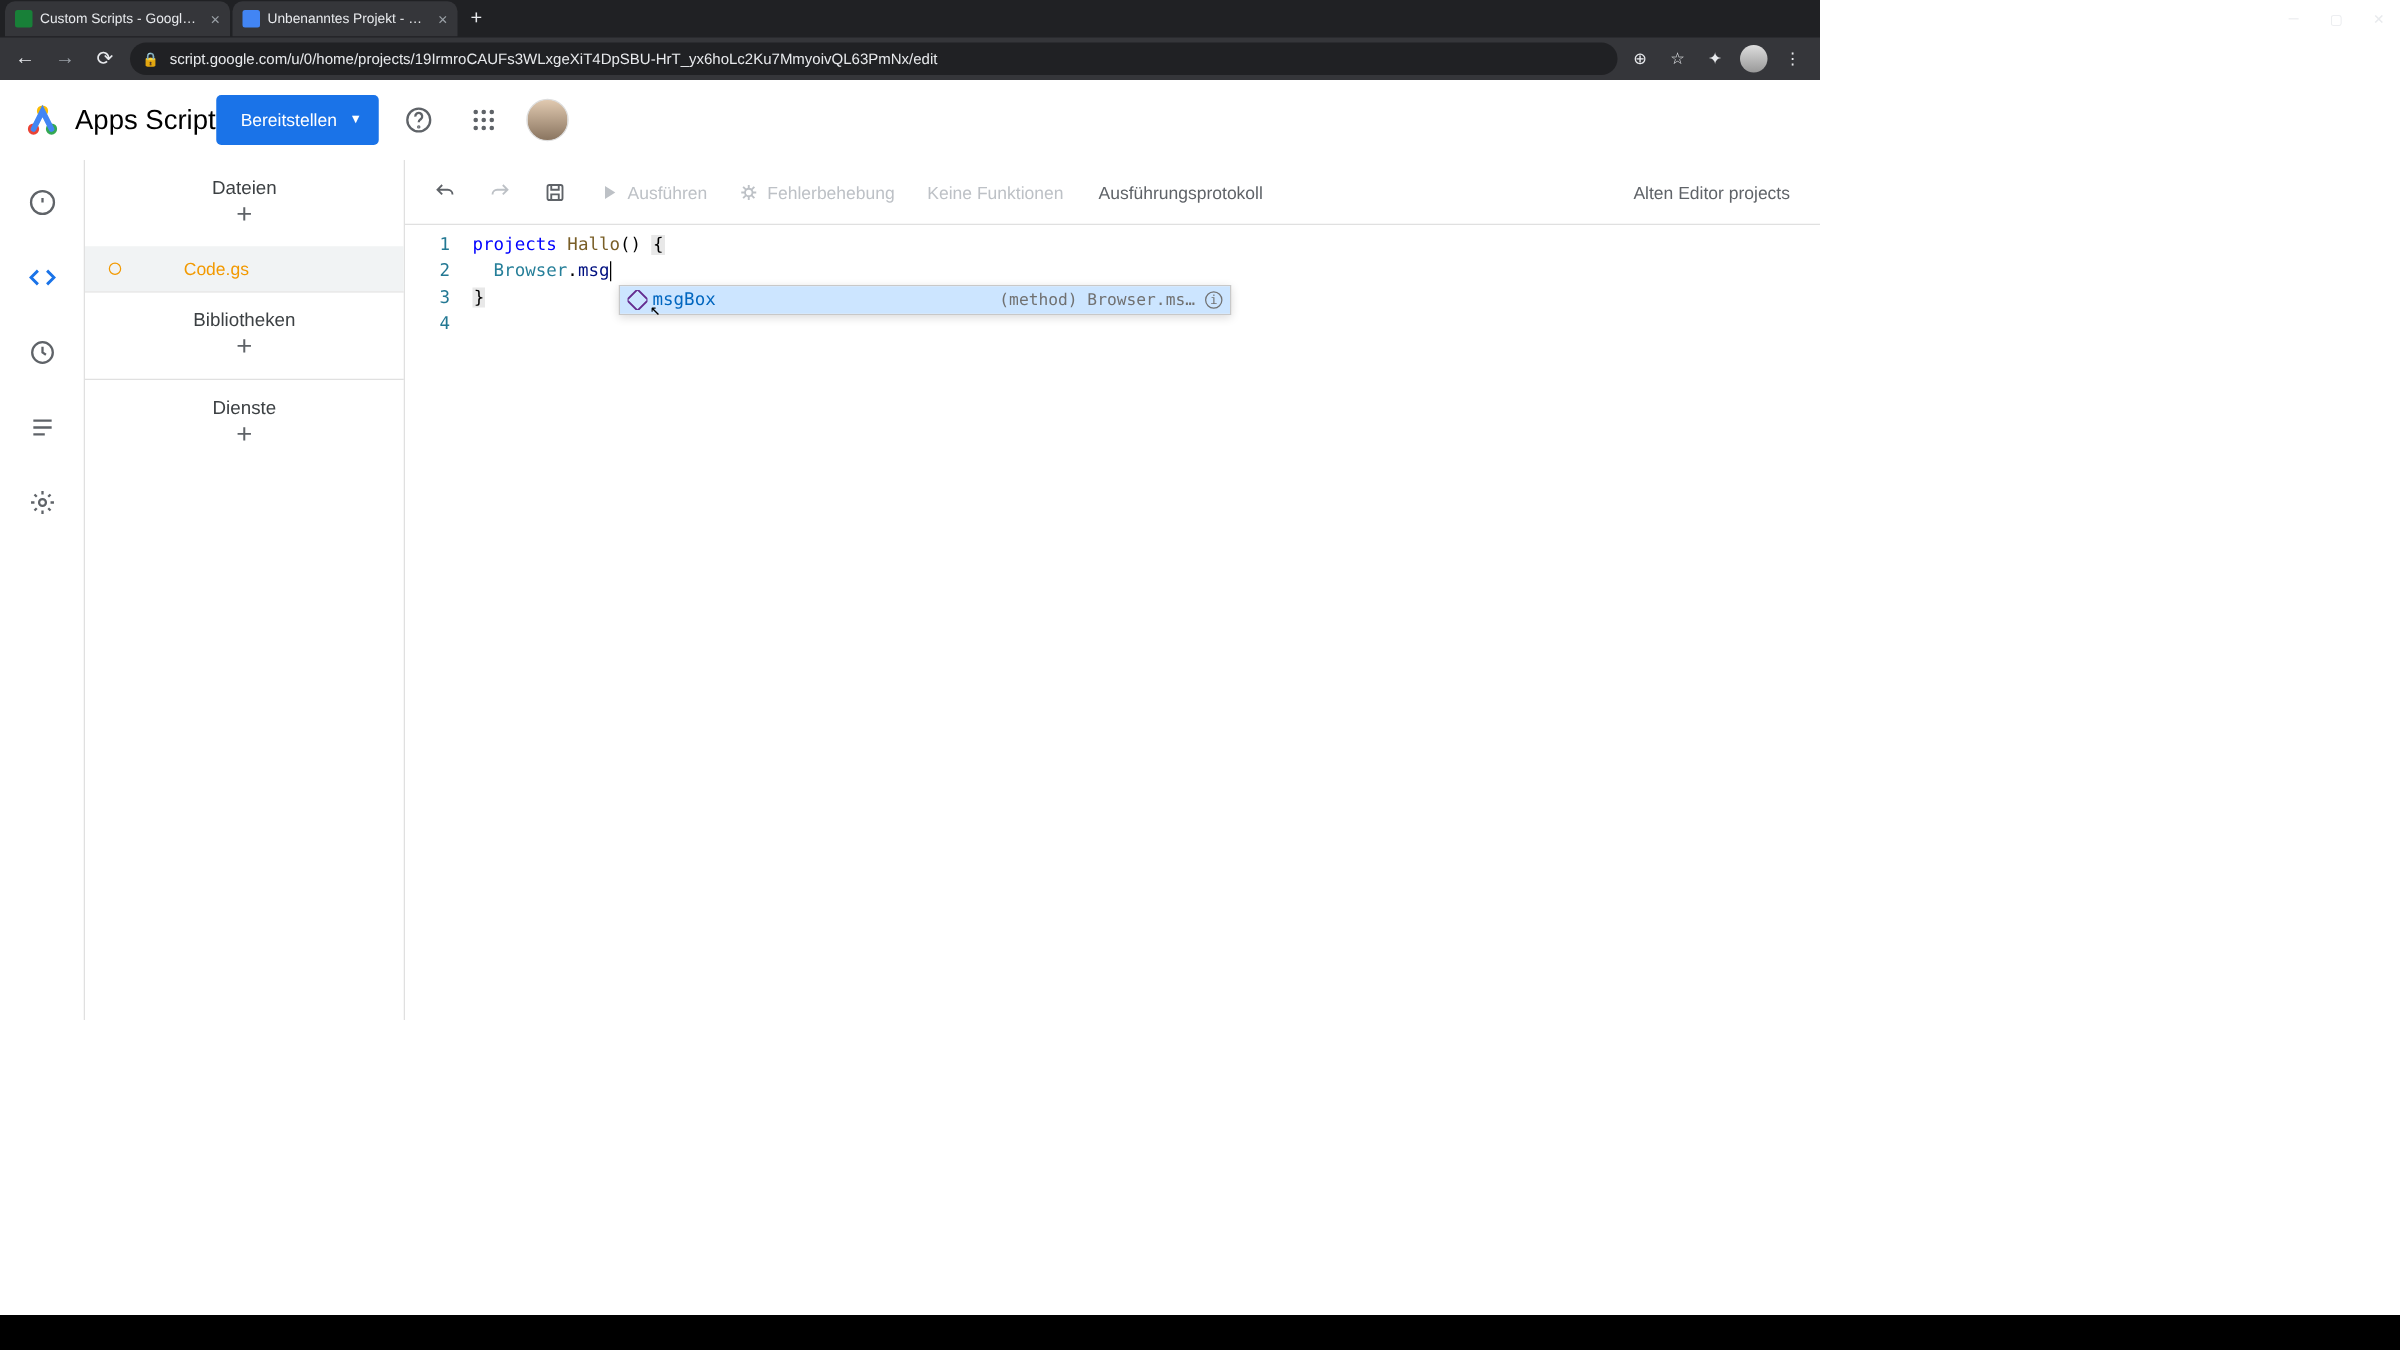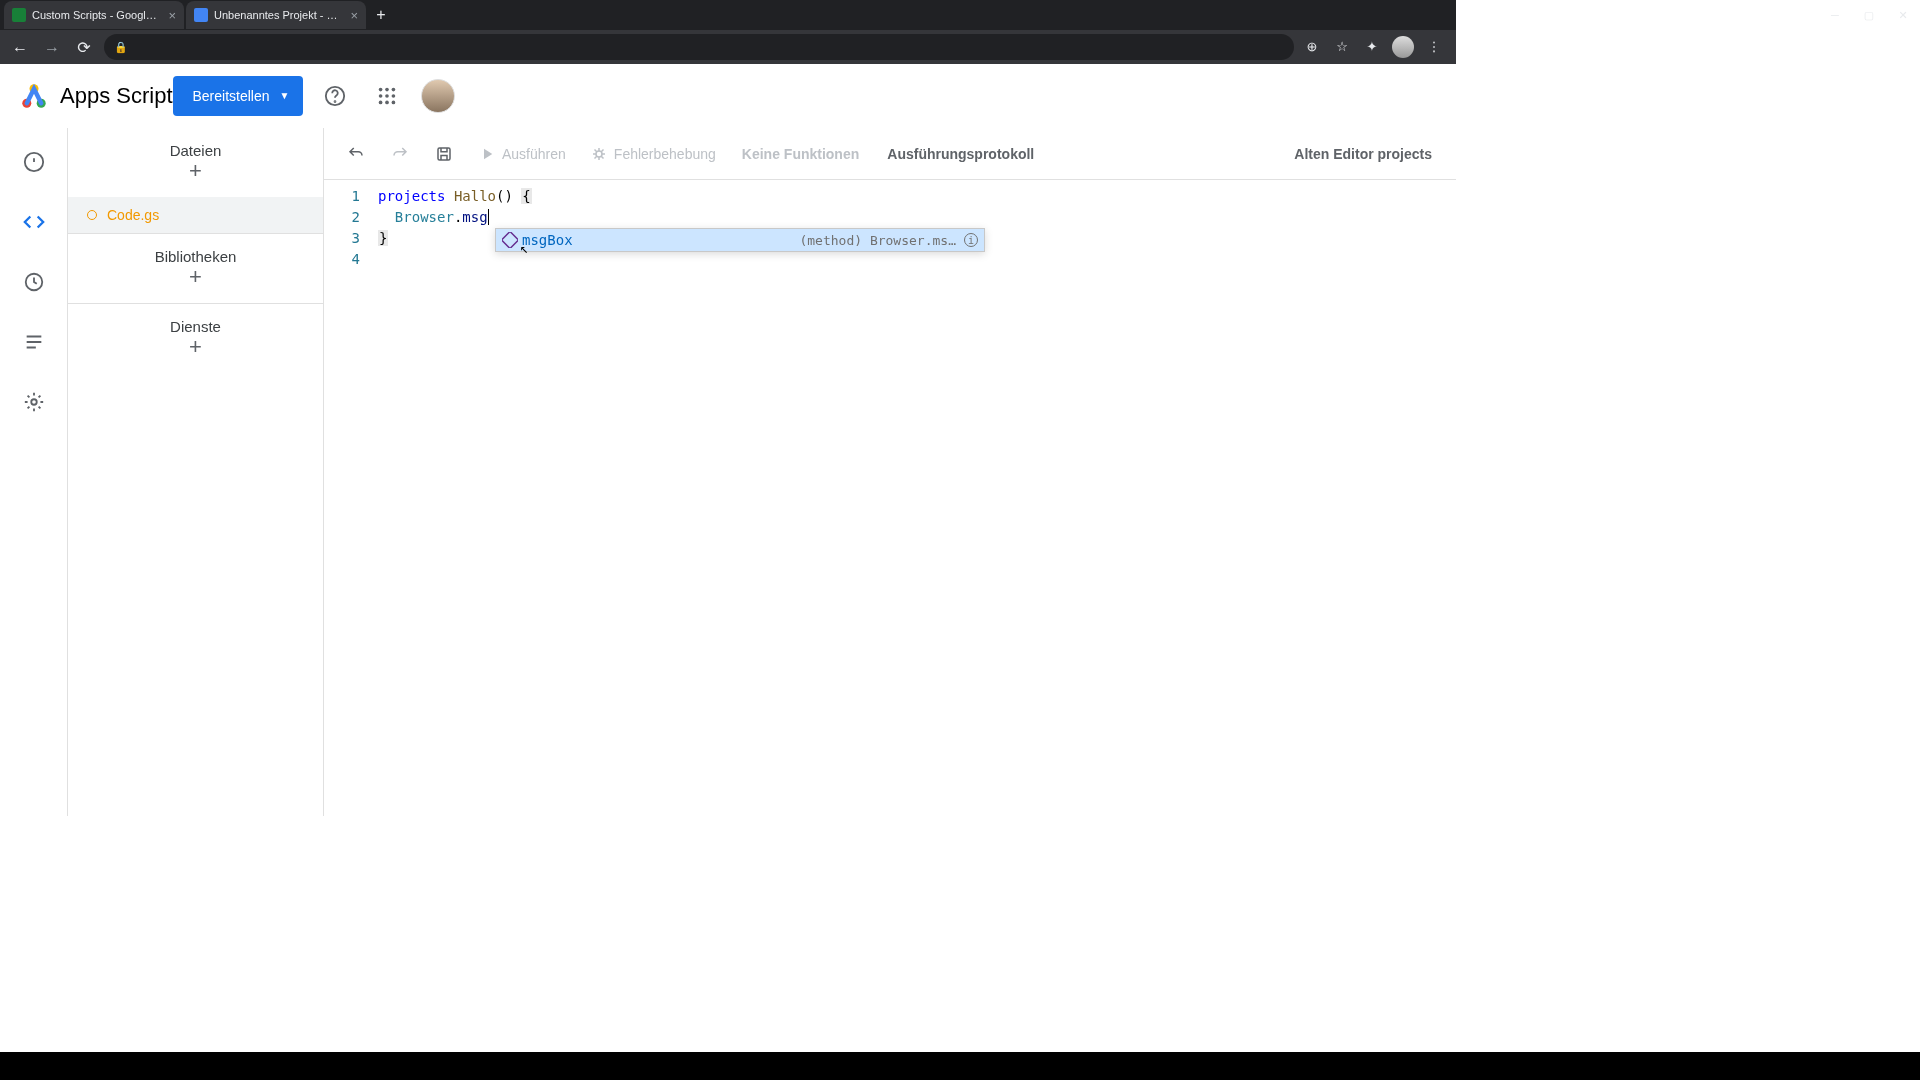--- a/index.html
+++ b/index.html
@@ -45,29 +45,29 @@
 
 .icon-rail { width: 68px; border-right: 1px solid #e0e0e0; display: flex; flex-direction: column; align-items: center; padding-top: 14px; gap: 20px; }
 .rail-btn { width: 40px; height: 40px; display: flex; align-items: center; justify-content: center; color: #5f6368; border-radius: 50%; }
 .rail-btn.active { color: #1a73e8; }
 .rail-btn svg { width: 22px; height: 22px; }
 
 .side-panel { width: 256px; border-right: 1px solid #e0e0e0; }
 .sp-section { border-bottom: 1px solid #e0e0e0; }
 .sp-header { display: flex; align-items: center; justify-content: space-between; padding: 14px 16px; font-size: 15px; color: #3c4043; font-weight: 500; flex-direction: column; }
 .sp-add { color: #5f6368; font-size: 22px; font-weight: 300; width: 24px; height: 24px; display: flex; align-items: center; justify-content: center; }
-.file-item { display: flex; align-items: center; padding: 10px 16px; font-size: 14px; color: #f29900; background: #f1f3f4; border-left: 3px solid transparent; }
+.file-item { display: flex; align-items: center; padding: 10px 16px; font-size: 14px; color: #f29900; background: #f1f3f4; border-left: 3px solid transparent; gap: 40px; }
 .file-dot { width: 10px; height: 10px; border: 1.5px solid #f29900; border-radius: 50%; margin-right: 10px; }
 
 .editor-wrap { flex: 1; display: flex; flex-direction: column; }
 .toolbar { display: flex; align-items: center; height: 52px; border-bottom: 1px solid #e0e0e0; padding: 0 14px; gap: 8px; }
 .tb-btn { min-width: 36px; height: 36px; display: flex; align-items: center; justify-content: center; color: #5f6368; border-radius: 4px; padding: 0 8px; gap: 6px; font-size: 14px; }
 .tb-btn.disabled { color: #bdc1c6; }
 .tb-btn svg { width: 18px; height: 18px; }
-.tb-text { font-size: 14px; color: #5f6368; padding: 0 10px; font-weight: bold; }
+.tb-text { font-size: 14px; color: #5f6368; padding: 0 10px; }
 .tb-text.disabled { color: #bdc1c6; }
 .tb-spacer { flex: 1; }
 
 .code-area { flex: 1; display: flex; font-family: 'Consolas', 'Monaco', monospace; font-size: 14px; line-height: 21px; position: relative; padding-top: 6px; }
 .gutter { width: 54px; text-align: right; color: #237893; padding-right: 18px; user-select: none; }
 .gutter div { height: 21px; }
 .code-lines { flex: 1; position: relative; }
 .code-line { height: 21px; white-space: pre; }
 .kw { color: #0000ff; }
 .fn { color: #795e26; }
@@ -110,20 +110,21 @@
     <div class="win-btn">─</div>
     <div class="win-btn">▢</div>
     <div class="win-btn">✕</div>
   </div>
   <div class="addr-bar">
     <div class="nav-btn enabled">←</div>
     <div class="nav-btn">→</div>
     <div class="nav-btn enabled">⟳</div>
     <div class="url-field">
       <span class="lock">🔒</span>
+      <span>script.google.com/u/0/home/projects/19IrmroCAUFs3WLxgeXiT4DpSBU-HrT_yx6hoLc2Ku7MmyoivQL63PmNx/edit</span>
     </div>
     <div class="ext-icons">
       <div class="ext-icon">⊕</div>
       <div class="ext-icon">☆</div>
       <div class="ext-icon">✦</div>
       <div class="profile-icon"></div>
       <div class="ext-icon">⋮</div>
     </div>
   </div>
 </div>

